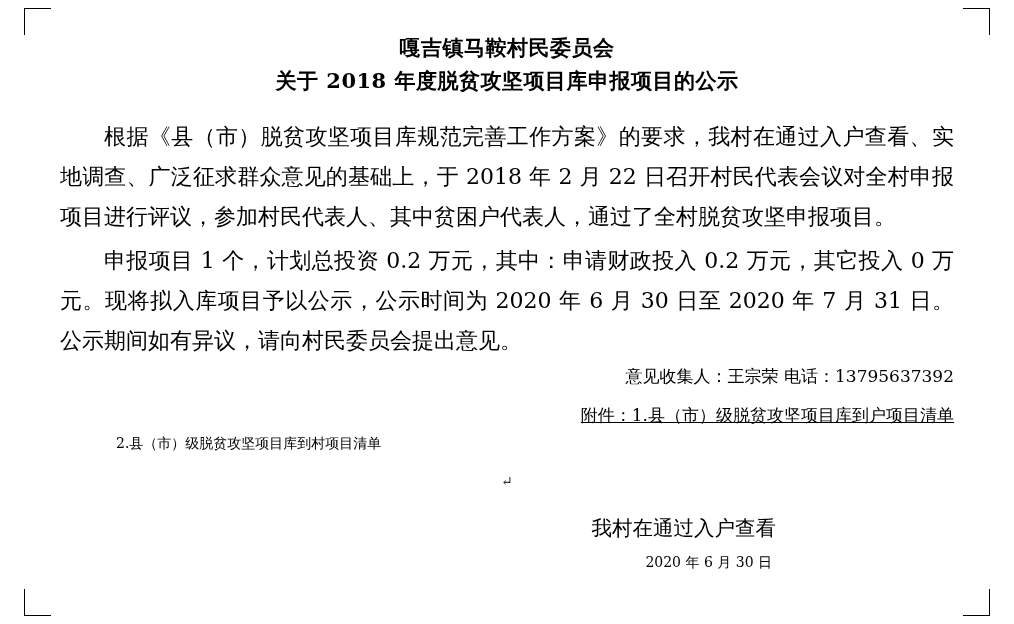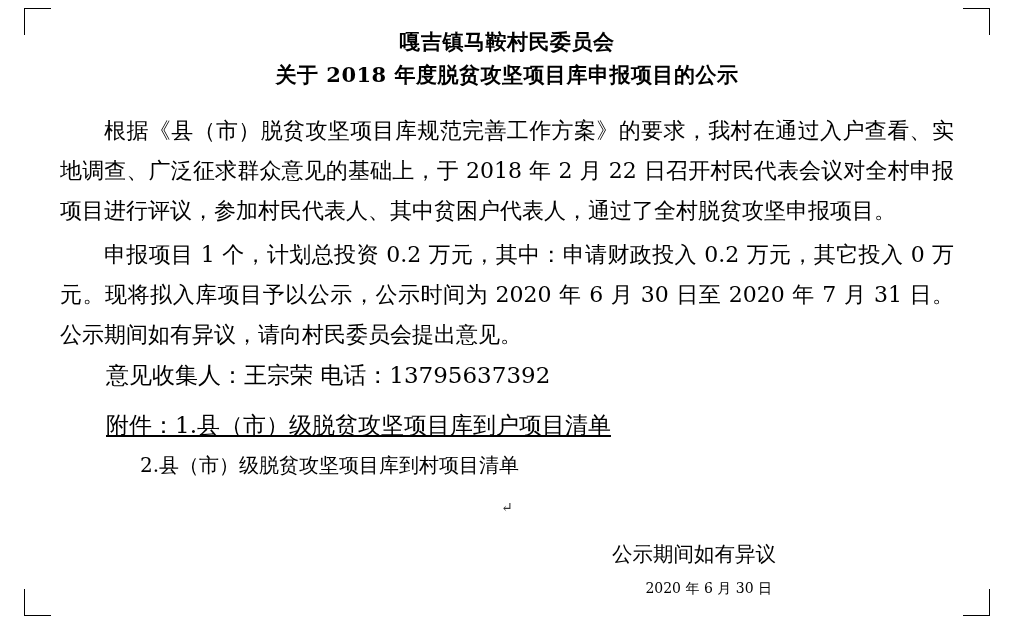--- a/index.html
+++ b/index.html
@@ -43,43 +43,44 @@
   }
 
   .title-line {
     text-align: center;
     font-weight: bold;
     font-size: 21px;
     letter-spacing: 0.5px;
     line-height: 1.55;
     font-family: "DejaVu Serif", "Liberation Serif", serif;
   }
-  .title-line.first { }
+  .title-line.first { margin-top: 6px; }
   .title-line.second { }
 
   .para {
     font-size: 22px;
     line-height: 1.82;
     text-align: justify;
     text-justify: inter-ideograph;
     text-indent: 2em;
     margin: 0;
   }
   .para.p1 { margin-top: 20px; }
   .para.p2 { margin-top: 4px; }
 
   .simple-line {
-    font-size: 23px;
+    font-size: 17px;
     line-height: 1.82;
     text-indent: 2em;
     margin: 0;
+    text-align: right;
   }
   .simple-line.attach1 { margin-top: 8px; text-decoration: underline; }
   .indent-more {
-    font-size: 20px;
+    font-size: 14px;
     line-height: 1.82;
     text-indent: 4em;
     margin: 0;
   }
 
   .spacer-mark {
     text-align: center;
     font-size: 14px;
     color: #333;
     margin-top: 16px;
@@ -121,18 +122,18 @@
     <p class="para p2">申报项目 1 个，计划总投资 0.2 万元，其中：申请财政投入 0.2 万元，其它投入 0 万元。现将拟入库项目予以公示，公示时间为 2020 年 6 月 30 日至 2020 年 7 月 31 日。公示期间如有异议，请向村民委员会提出意见。</p>
 
     <p class="simple-line">意见收集人：王宗荣    电话：13795637392</p>
 
     <p class="simple-line attach1">附件：1.县（市）级脱贫攻坚项目库到户项目清单</p>
 
     <p class="indent-more">2.县（市）级脱贫攻坚项目库到村项目清单</p>
 
     <div class="spacer-mark">↵</div>
 
-    <div class="signature">公示期间如有异议</div>
+    <div class="signature">我村在通过入户查看</div>
 
     <div class="sig-date">2020 年 6 月 30 日</div>
 
   </div>
 </div>
 
 </body></html>

